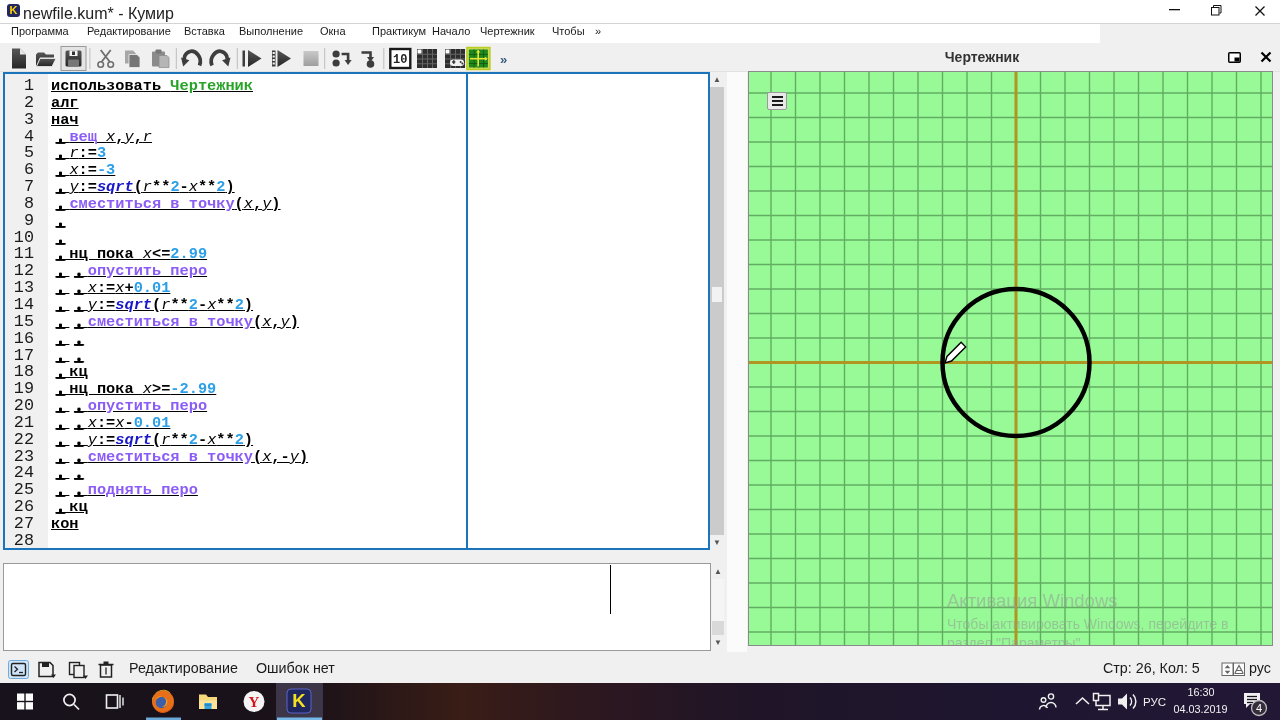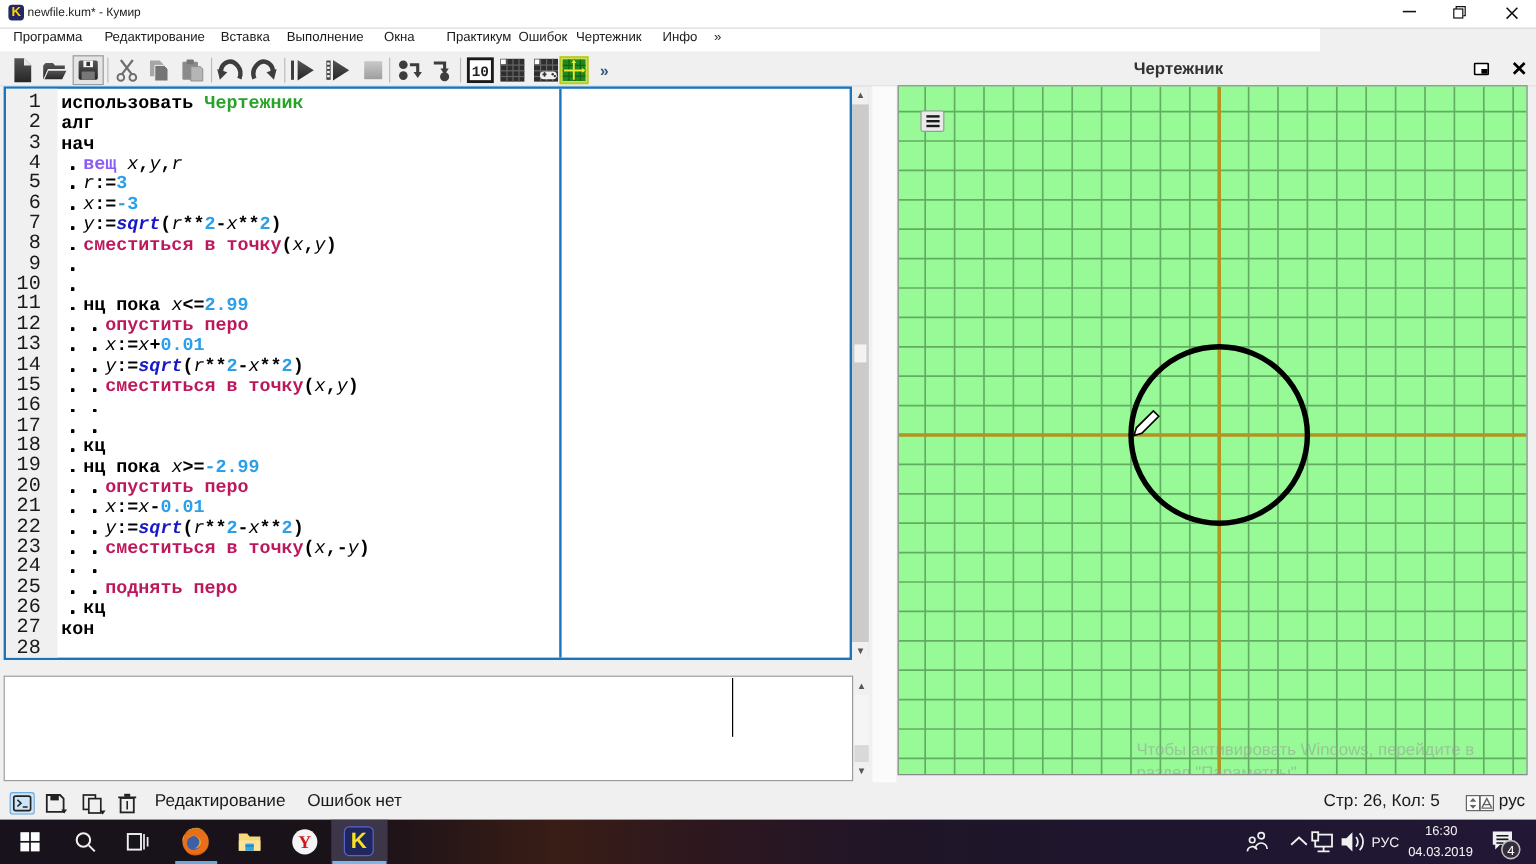--- a/index.html
+++ b/index.html
@@ -3,40 +3,40 @@
 <meta charset="utf-8">
 <style>
   html,body{margin:0;padding:0;}
   body{width:1280px;height:720px;overflow:hidden;position:relative;
        font-family:"Liberation Sans",sans-serif;background:#f0f0f0;}
   .abs{position:absolute;}
   
   #titlebar{left:0;top:0;width:1280px;height:23px;background:#ffffff;border-bottom:1px solid #d4d4d4;}
   #kicon{left:7px;top:4px;width:13px;height:13px;background:#232862;border-radius:3px;
          color:#ffd400;font-weight:bold;font-size:11px;line-height:13px;text-align:center;}
-  #title-text{left:23px;top:4.6px;font-size:10px;color:#222;}
+  #title-text{left:23px;top:4.6px;font-size:16px;color:#222;}
   .winbtn{top:0;width:45px;height:23px;color:#111;text-align:center;}
   
   #menubar{left:0;top:24px;width:1100px;height:19px;background:#ffffff;}
   #menubar span{position:absolute;top:1px;font-size:11px;color:#1a1a1a;}
   
   #toolbar{left:0;top:43px;width:1280px;height:28px;background:#f0f0f0;border-bottom:1px solid #e2e2e2;}
   
   #editor{left:3px;top:72px;width:703px;height:474px;background:#ffffff;border:2px solid #1b75bc;}
   #lncol{left:0;top:0;width:43px;height:474px;background:#f0f0f0;}
   #lnums{left:0;top:4px;width:29px;text-align:right;font-family:"Liberation Mono",monospace;
          font-size:16.8px;line-height:16.85px;color:#1a1a1a;white-space:pre;}
   #vline{left:461px;top:0;width:2px;height:474px;background:#1b75bc;}
   #code{left:46px;top:4px;font-family:"Liberation Mono",monospace;font-size:15.3px;
-        line-height:16.85px;white-space:pre;font-weight:bold;color:#000;}
+        line-height:16.85px;white-space:pre;font-weight:bold;color:#000;text-decoration:underline;}
   #code i.v{font-weight:normal;font-style:italic;}
   #code .d{position:relative;left:4.6px;text-shadow:0.7px 0 0 #000,0 0.7px 0 #000,0.7px 0.7px 0 #000;}
   #code .grn{color:#27a327;}
   #code .org{color:#8b5cf6;}
-  #code .cmd{color:#be185d;}
+  #code .cmd{color:#8b5cf6;}
   #code .sq{color:#1717c8;font-style:italic;}
   #code .num{color:#2b9fe8;font-weight:bold;}
   
   #esb{left:710px;top:72px;width:14px;height:478px;background:#cbcbcb;}
   .sbarrow{position:absolute;left:0;width:14px;height:15px;background:#f0f0f0;color:#555;
            font-size:8px;text-align:center;line-height:15px;}
   #esb .thumb{position:absolute;left:2px;top:215px;width:10px;height:15px;background:#f2f2f2;}
   
   #console{left:3px;top:563px;width:706px;height:86px;background:#ffffff;border:1px solid #9a9a9a;}
   .conline{position:absolute;left:7px;font-family:"Liberation Mono",monospace;font-style:italic;
@@ -77,23 +77,23 @@
       <path d="M18.5 6.5 l9 9 M27.5 6.5 l-9 9" stroke="#111" stroke-width="1.3"></path>
     </svg></div>
 
   <div class="abs" id="menubar">
     <span style="left:11px;">Программа</span>
     <span style="left:87px;">Редактирование</span>
     <span style="left:184px;">Вставка</span>
     <span style="left:239px;">Выполнение</span>
     <span style="left:320px;">Окна</span>
     <span style="left:360px;padding-left:12px;">Практикум</span>
-    <span style="left:432px;">Ошибок</span>
+    <span style="left:432px;">Начало</span>
     <span style="left:480px;">Чертежник</span>
-    <span style="left:552px;">Инфо</span>
+    <span style="left:552px;">Чтобы</span>
     <span style="left:595px;">»</span>
   </div>
 
   <div class="abs" id="toolbar"></div>
   <svg class="abs" style="left:0;top:43px;" width="740" height="28">
   <defs>
       <linearGradient id="gstop" x1="0" y1="0" x2="0" y2="1">
         <stop offset="0" stop-color="#c9c9c9"></stop>
         <stop offset="1" stop-color="#9e9e9e"></stop>
       </linearGradient>
@@ -363,20 +363,21 @@
       </g>
       <g stroke="#b29420" stroke-width="3">
       <line x1="267" y1="0" x2="267" y2="573"></line>
       <line x1="0" y1="290.5" x2="523" y2="290.5"></line>
       </g>
       <circle cx="267" cy="290.5" r="73.5" fill="none" stroke="#000" stroke-width="4.5"></circle>
       <g transform="translate(196,291) rotate(-45)">
       <path d="M0,0 L6,-3.2 L26,-3.2 L26,3.2 L6,3.2 Z" fill="#fff" stroke="#000" stroke-width="1.4"></path>
       </g>
     </svg>
+    <div class="abs wm" id="wm1">Активация Windows</div>
     <div class="abs wm" id="wm2">Чтобы активировать Windows, перейдите в</div>
     <div class="abs wm" id="wm3">раздел "Параметры".</div>
   </div>
   <div class="abs" id="hamb">
     <div style="top:3px;"></div>
     <div style="top:7px;"></div>
     <div style="top:11px;"></div>
   </div>
 
   <div class="abs" id="statusbar">

